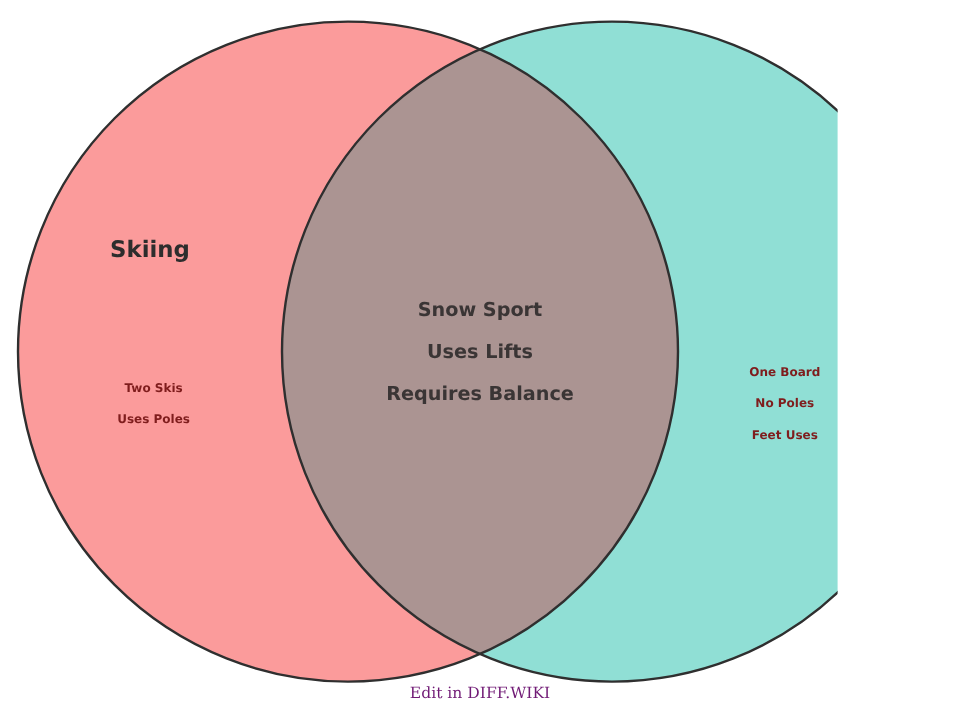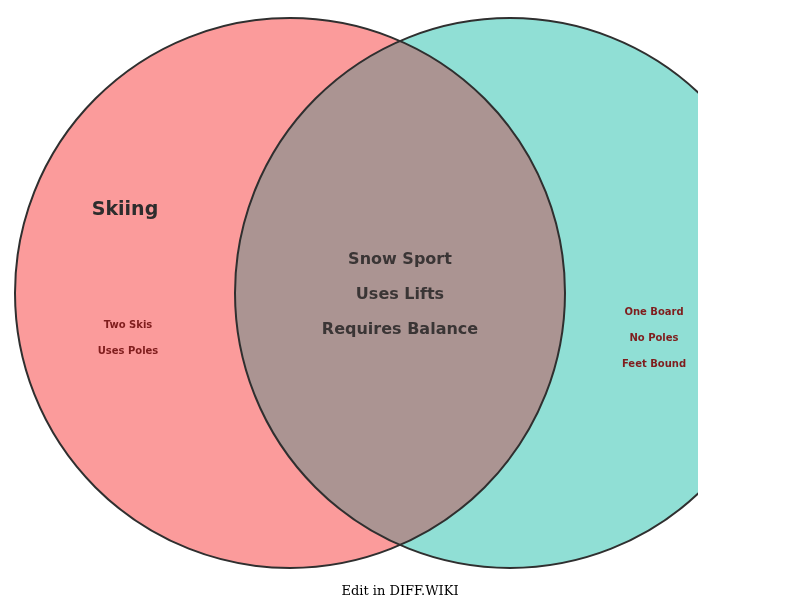--- a/index.html
+++ b/index.html
@@ -47,25 +47,24 @@
   .overlap-list {
     gap: 16px;
   }
   .overlap-list .item {
     font-size: 16px;
     color: #3a3535;
   }
   .caption {
     font-family: "DejaVu Serif", serif;
     font-size: 13px;
-    color: #000000;
+    color: #701a75;
     white-space: nowrap;
     text-decoration: none;
     cursor: pointer;
-    margin-top: 12px;
   }
 </style>
 </head>
 <body>
 
 <div class="canvas">
 
   <svg class="venn-svg" width="800" height="600" viewBox="0 0 800 600">
 
     <circle cx="290" cy="293" r="275" stroke="none" fill="#FB9B9B"></circle>
@@ -87,18 +86,18 @@
   <div class="abs-center item-list overlap-list" style="left:400px; top:293px;">
     <div class="item">Snow Sport</div>
     <div class="item">Uses Lifts</div>
     <div class="item">Requires Balance</div>
   </div>
 
 
   <div class="abs-center item-list" style="left:654px; top:337px;">
     <div class="item">One Board</div>
     <div class="item">No Poles</div>
-    <div class="item">Feet Bound</div>
+    <div class="item">Feet Uses</div>
   </div>
 
   <a class="abs-center caption" style="left:400px; top:578px;">Edit in DIFF.WIKI</a>
 
 </div>
 
 </body></html>

